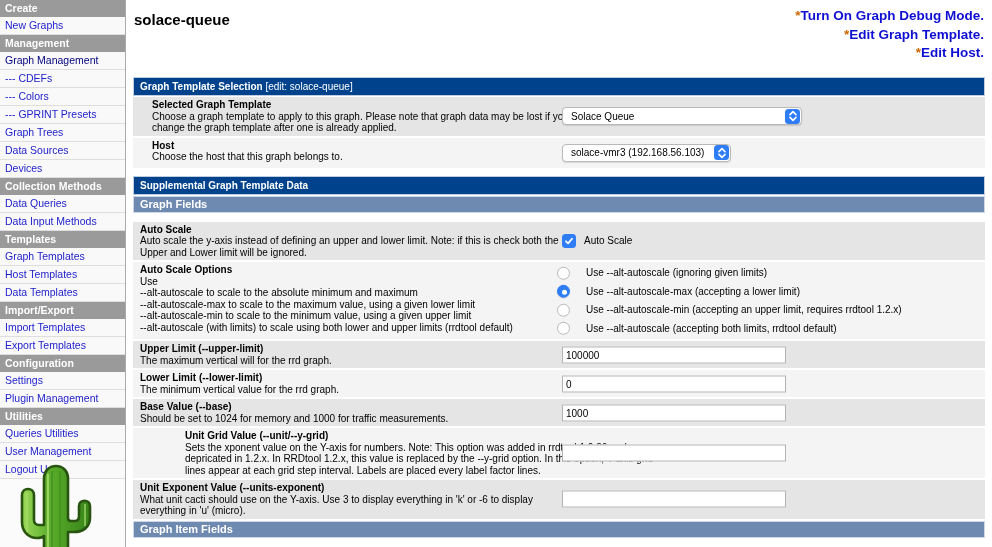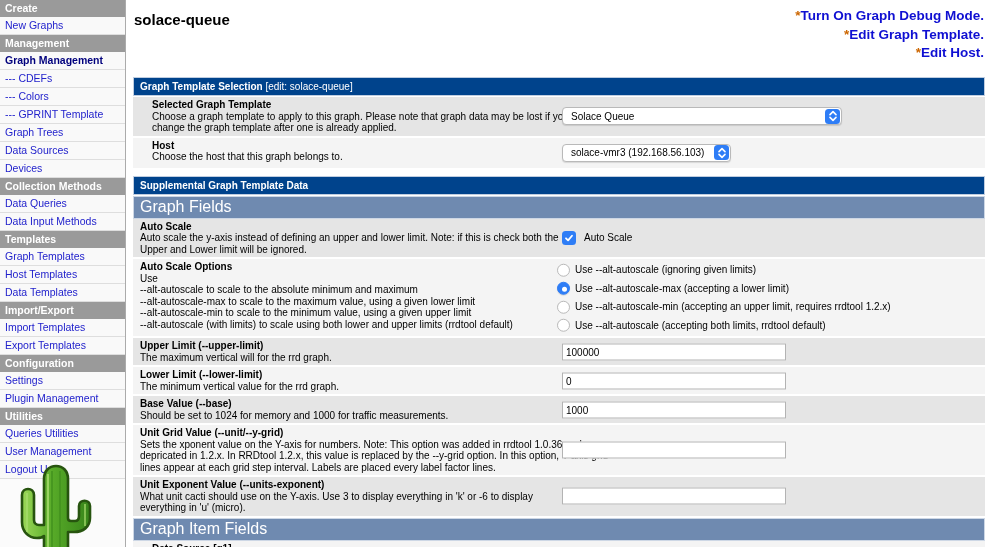--- a/index.html
+++ b/index.html
@@ -17,52 +17,52 @@
     position:relative;overflow:hidden;
   }
   .side-header{
     background:var(--sidebar-header,#9a9a9a);color:#fff;font-weight:bold;
     font-size:10.5px;line-height:13px;padding:2px 5px;
   }
   .side-link{
     display:block;color:var(--link-blue,#2222cc);font-size:10.5px;line-height:13px;
     padding:2px 5px;border-bottom:1px solid #dedede;cursor:pointer;background:#f9f9f9;
   }
-  .side-link.active{color:#00007d;font-weight:bold;}
+  .side-link.active{color:#00007d;font-weight:normal;}
   .side-logo{position:absolute;left:12px;top:462px;}
 
   
   .main{flex:1;position:relative;padding:0 7px;box-sizing:border-box;background:#fff;}
   .page-title{font-size:15px;font-weight:bold;margin:11px 0 0 1px;color:#000;}
   .top-links{position:absolute;top:7px;right:8px;text-align:right;
     font-size:13.5px;font-weight:bold;line-height:18.5px;}
   .top-link-line{cursor:pointer;white-space:nowrap;}
   .star{color:var(--star-orange,#cc6600);}
   .top-link-label{color:#0f0fd2;}
 
   
   #table1{margin-top:49px;}
   #table2{margin-top:8px;}
   .table-header{
     background:var(--header-bar,#00438c);color:#fff;font-size:10px;
     padding:3px 6px;border:1px solid #bfcde0;margin-bottom:1px;
   }
   .th-bold{font-weight:bold;}
   .subheader{
-    background:var(--section-bar,#6f8ab0);color:#fff;font-weight:normal;
-    font-size:16px;padding:1.5px 6px;border:1px solid #cdd7e5;margin-bottom:0;
+    background:var(--section-bar,#6f8ab0);color:#fff;font-weight:bold;
+    font-size:11px;padding:1.5px 6px;border:1px solid #cdd7e5;margin-bottom:9px;
   }
   .form-row{
     position:relative;padding:2px 7px;margin-bottom:2px;
     font-size:10px;line-height:11.5px;color:#000;
   }
   .form-row.dark{background:var(--row-dark,#e5e5e5);}
   .form-row.light{background:var(--row-light,#f4f4f4);}
   .row-text{width:420px;}
-  .wide-desc .row-text{width:482px;}
+  .wide-desc .row-text{width:482px;margin-left:45px;}
   .row-title{font-weight:bold;}
   .row-ctl{
     position:absolute;left:429px;top:50%;transform:translateY(-50%);
     display:flex;align-items:center;
   }
   .ctl-radios{left:424px;}
   .mh-select{min-height:26px;padding-left:19px;}
   .mh-input{min-height:20px;}
   .mh-checkbox{min-height:34px;}
   .mh-radios{min-height:73px;}
@@ -71,35 +71,35 @@
   .text-input{
     width:216px;height:13px;border:1px solid #b3b3b3;background:#fff;
     font-size:10px;font-family:inherit;padding:1px 3px;
   }
   .sel{
     display:inline-flex;align-items:center;background:#fff;
     border:1px solid #b9b9b9;border-radius:4px;height:18px;box-sizing:border-box;
     padding:0 1px 0 8px;box-shadow:0 1px 1px rgba(0,0,0,0.12);cursor:pointer;
   }
   .sel-text{font-size:10px;white-space:nowrap;margin-right:10px;}
-  .sel-wide{width:280px;}
+  .sel-wide{width:240px;}
   .sel-wide .sel-text{margin-right:0;}
   .sel-btn{
     width:15px;height:15px;min-width:15px;background:var(--control-accent,#2e7df6);
     border-radius:3.5px;display:flex;align-items:center;justify-content:center;
     margin-left:auto;
   }
   .checkbox{
     width:14px;height:14px;background:var(--control-accent,#2e7df6);
     border-radius:3.5px;display:inline-flex;align-items:center;justify-content:center;
     cursor:pointer;
   }
   .cb-label{margin-left:8px;font-size:10px;}
   .radio-group{display:flex;flex-direction:column;gap:5.5px;}
-  .radio-row{display:flex;align-items:center;gap:5px;font-size:10px;cursor:pointer;white-space:nowrap;}
+  .radio-row{display:flex;align-items:center;gap:16px;font-size:10px;cursor:pointer;white-space:nowrap;}
   .radio{
     width:13px;height:13px;min-width:13px;border-radius:50%;background:#fff;
     border:1px solid #b9b9b9;box-sizing:border-box;position:relative;
   }
   .radio.sel{background:var(--control-accent,#2e7df6);border-color:var(--control-accent,#2e7df6);}
   .radio.sel::after{
     content:"";position:absolute;left:4px;top:4px;width:5px;height:5px;
     border-radius:50%;background:#fff;
   }
 </style>
@@ -108,21 +108,21 @@
 
 <div class="app">
 
   <div class="sidebar" id="sidebar">
       <div class="side-header">Create</div>
       <div class="side-link">New Graphs</div>
       <div class="side-header">Management</div>
       <div class="side-link active">Graph Management</div>
       <div class="side-link">--- CDEFs</div>
       <div class="side-link">--- Colors</div>
-      <div class="side-link">--- GPRINT Template</div>
+      <div class="side-link">--- GPRINT Presets</div>
       <div class="side-link">Graph Trees</div>
       <div class="side-link">Data Sources</div>
       <div class="side-link">Devices</div>
       <div class="side-header">Collection Methods</div>
       <div class="side-link">Data Queries</div>
       <div class="side-link">Data Input Methods</div>
       <div class="side-header">Templates</div>
       <div class="side-link">Graph Templates</div>
       <div class="side-link">Host Templates</div>
       <div class="side-link">Data Templates</div>

